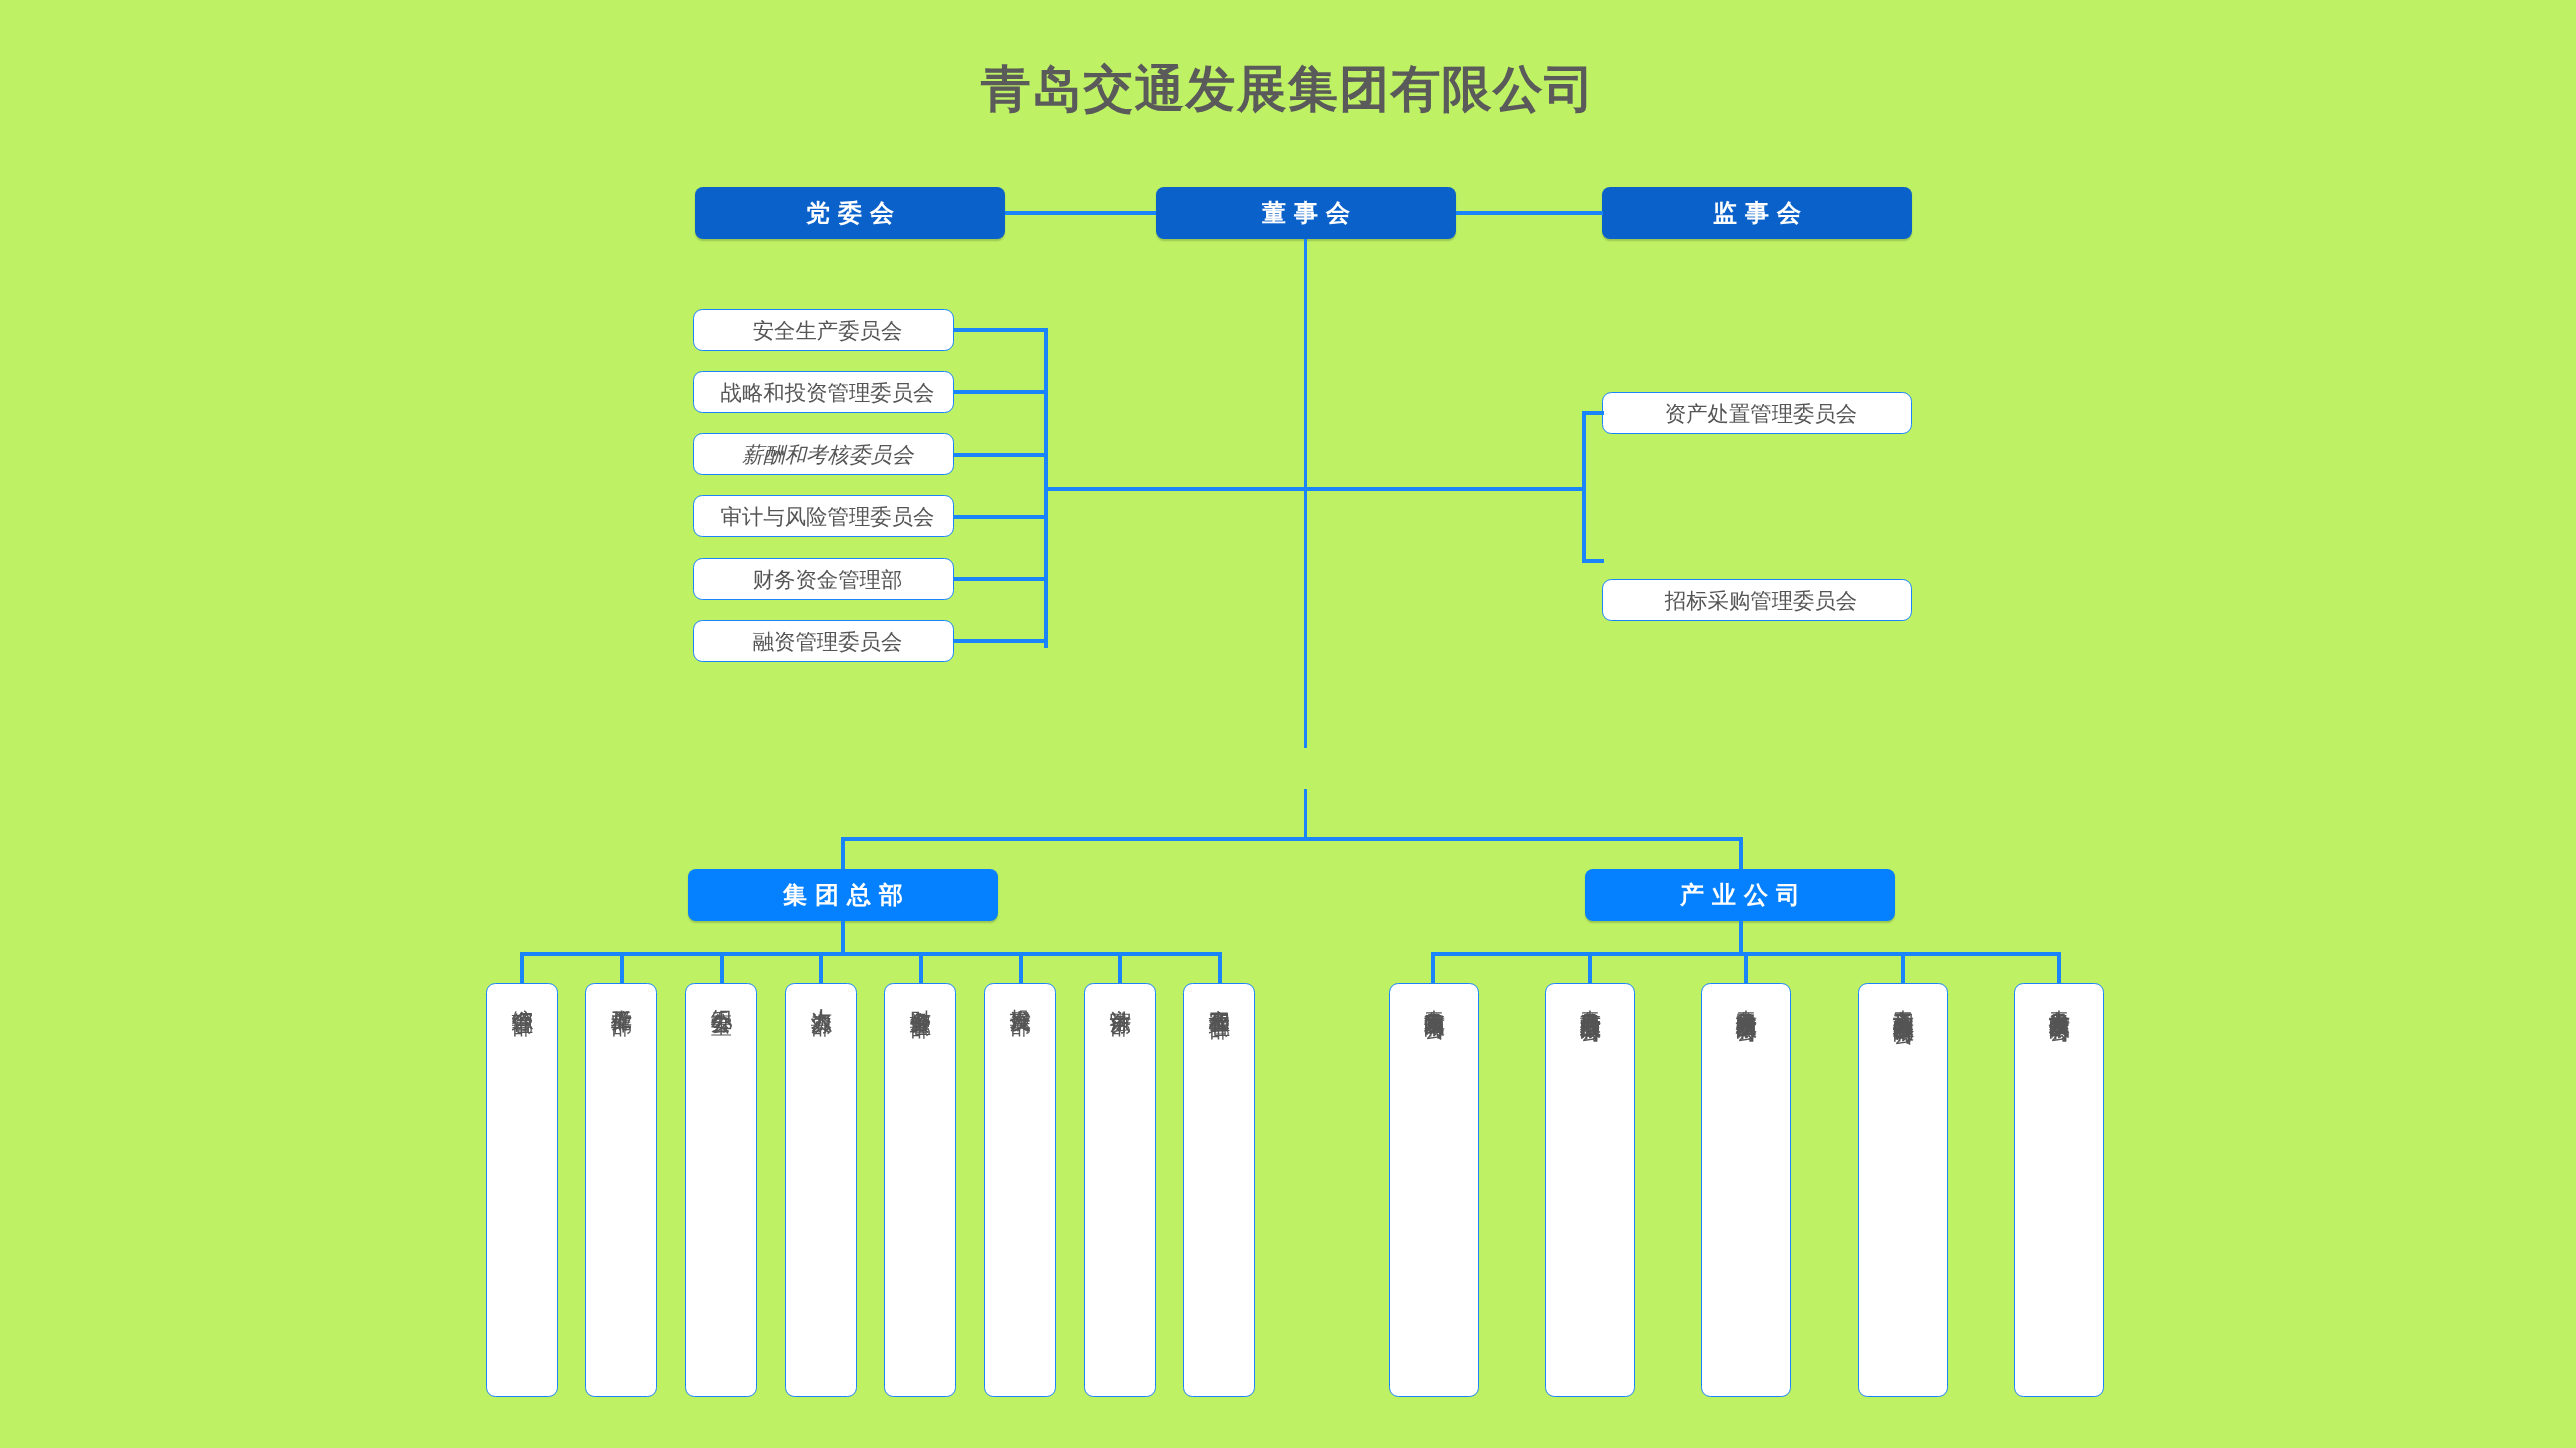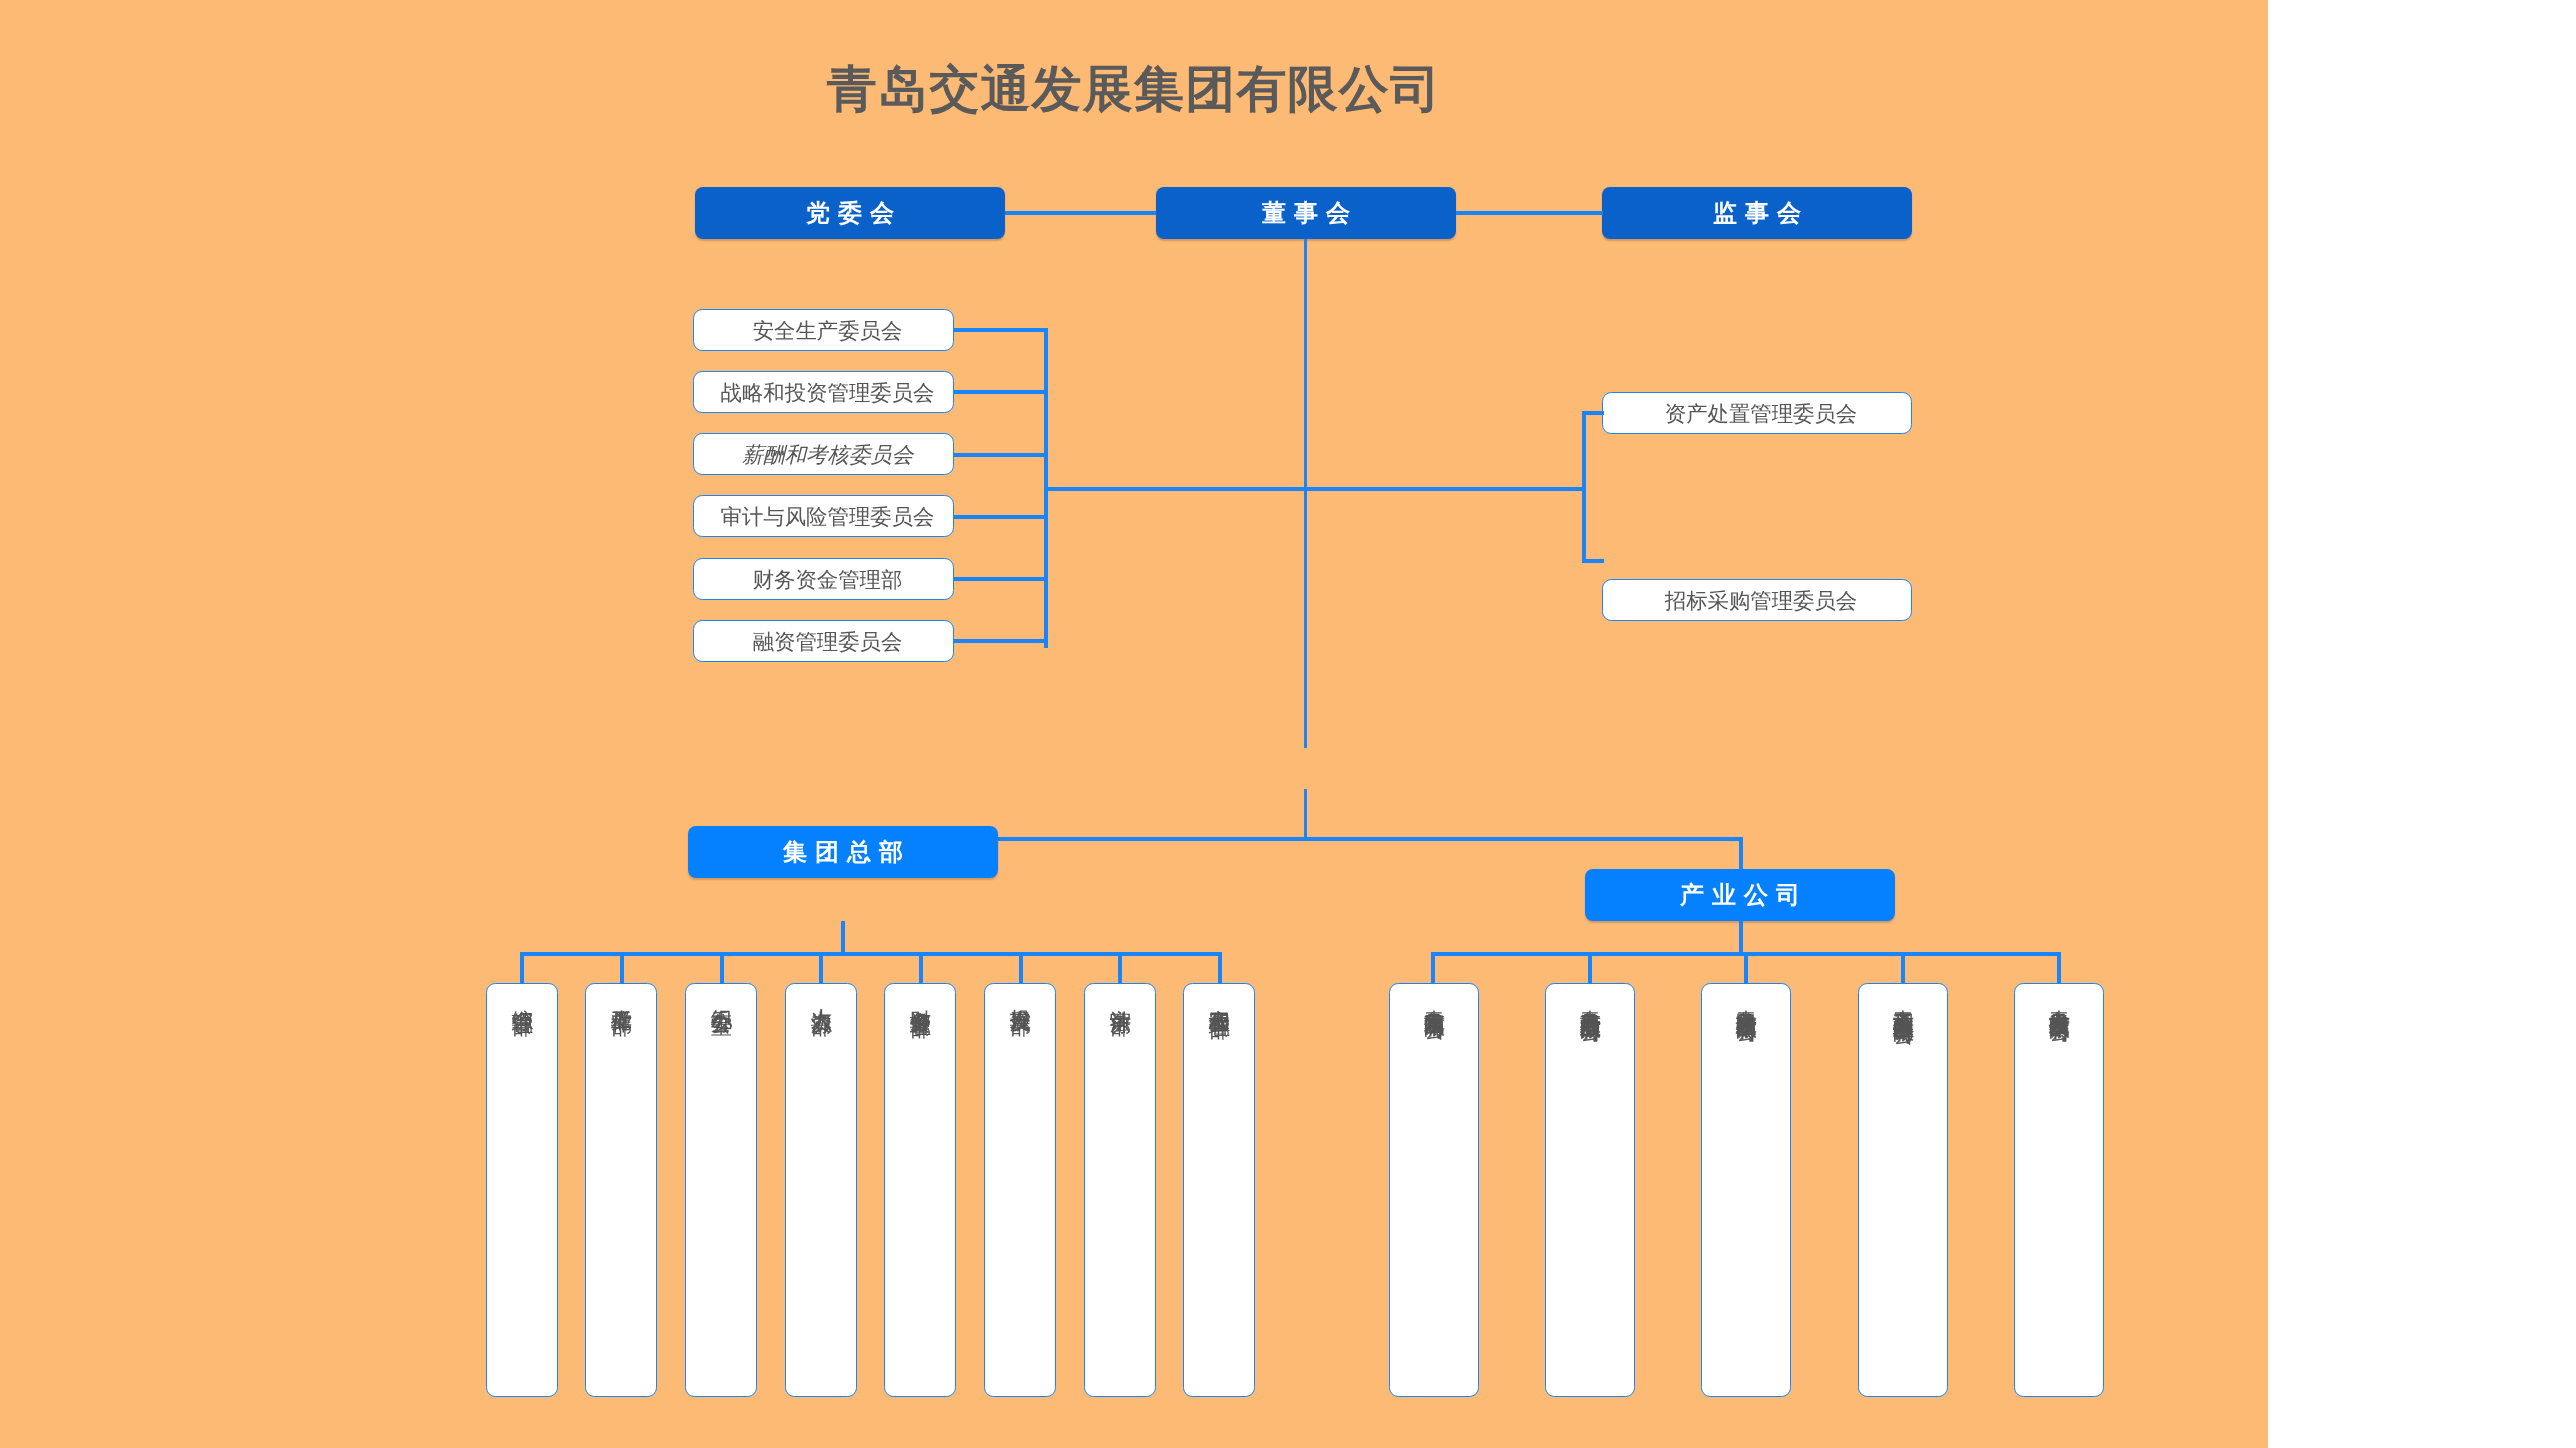--- a/index.html
+++ b/index.html
@@ -3,23 +3,23 @@
 <meta charset="utf-8">
 <title>org-chart</title>
 <style>
   html,body{margin:0;padding:0;background:#ffffff;}
   body{
     font-family:"Liberation Sans","DejaVu Sans",sans-serif;
     -webkit-font-smoothing:antialiased;
   }
   #stage{
     position:relative;
-    width:2268px;
+    width:2576px;
     height:1449px;
-    background:#fdba74;
+    background:#bef264;
     overflow:hidden;
   }
 
   
   .chart-title{
     position:absolute;
     left:0; right:0;
     top:56px;
     text-align:center;
     font-size:50px;
@@ -151,21 +151,21 @@
   <div class="box outline" style="left:1602px;top:540px;width:310px;height:42px;margin-top:39px;">招标采购管理委员会</div>
   <div class="ln h" style="left:1584px;top:559px;width:20px;"></div>
 
 
   <div class="ln v" style="left:1304px;top:789px;width:2.9px;height:50px;"></div>
 
   <div class="ln h" style="left:843px;top:837px;width:898px;"></div>
   <div class="ln v" style="left:841px;top:837px;width:3.5px;height:38px;"></div>
   <div class="ln v" style="left:1739px;top:837px;width:3.5px;height:38px;"></div>
 
-  <div class="box solid-light" style="left:688px;top:826px;width:310px;height:52px;font-family:Liberation Mono, monospace;">集团总部</div>
+  <div class="box solid-light" style="left:688px;top:869px;width:310px;height:52px;font-family:Liberation Mono, monospace;">集团总部</div>
   <div class="box solid-light" style="left:1585px;top:869px;width:310px;height:52px;">产业公司</div>
 
   <div class="ln v" style="left:841px;top:921px;width:3.5px;height:32px;"></div>
 
   <div class="ln h" style="left:520px;top:952px;width:702px;"></div>
 
   <div class="ln v" style="left:520px;top:952px;width:3.5px;height:32px;"></div>
   <div class="ln v" style="left:620px;top:952px;width:3.5px;height:32px;"></div>
   <div class="ln v" style="left:720px;top:952px;width:3.5px;height:32px;"></div>
   <div class="ln v" style="left:819px;top:952px;width:3.5px;height:32px;"></div>

